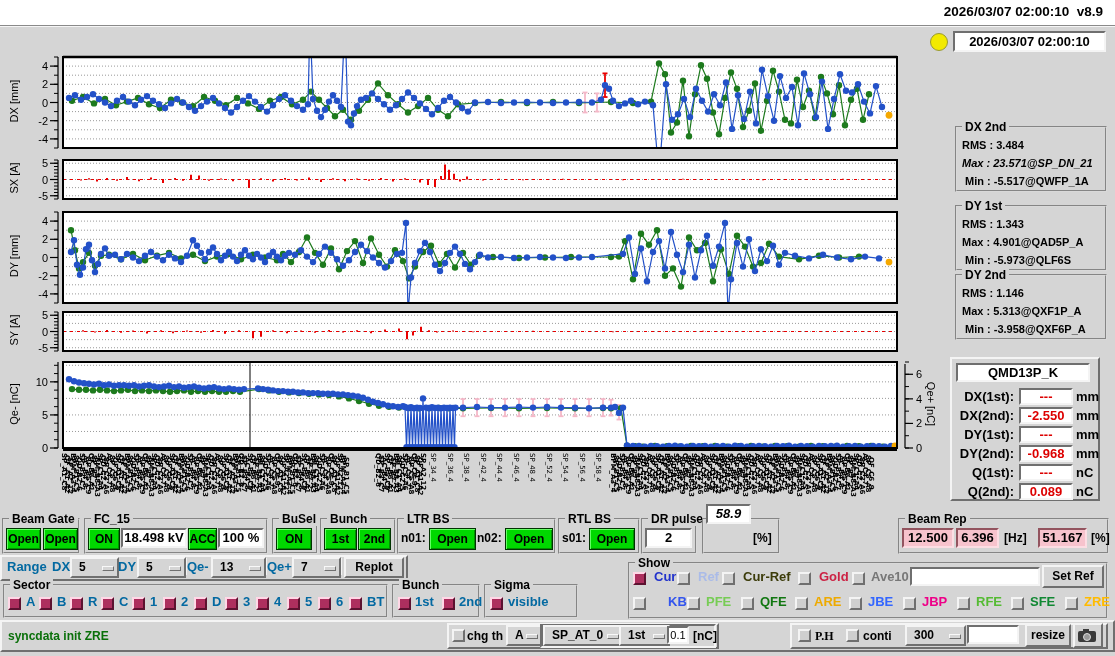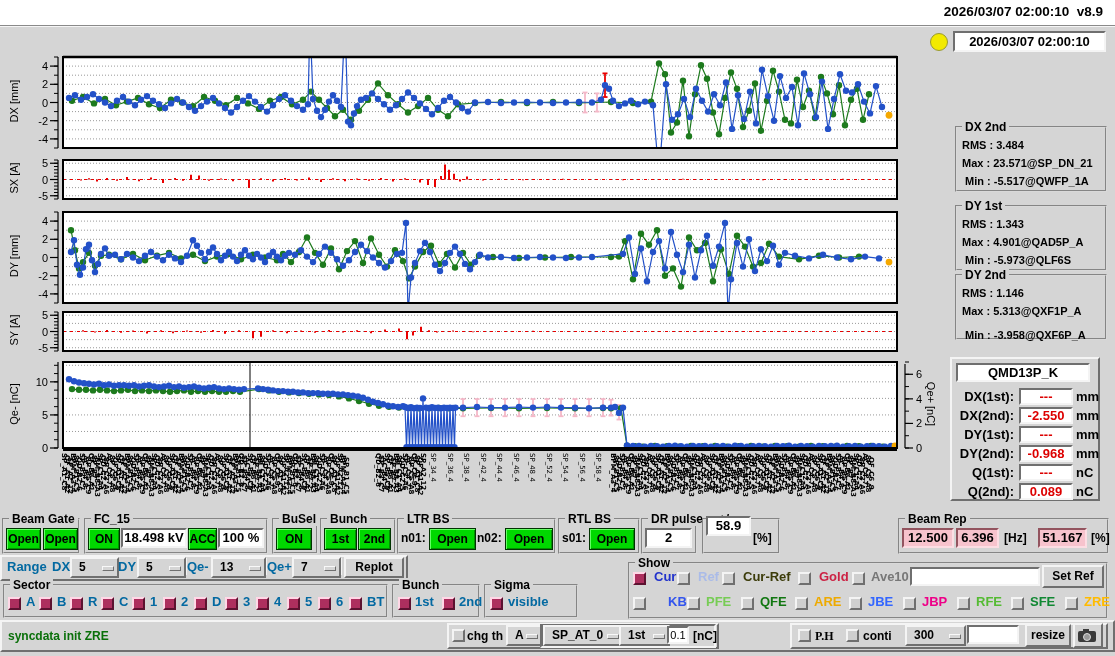--- a/index.html
+++ b/index.html
@@ -1324,21 +1324,21 @@
   <div class="btn-green" style="left:589px;top:528px;width:44px;height:20px;line-height:20px;">Open</div>
 
   <div class="group" style="left:641px;top:518px;width:52px;height:32px;">
     <span class="gtitle">DR pulse</span>
   </div>
   <div class="wbox" style="left:645px;top:528px;width:43px;height:16px;line-height:16px;">2</div>
 
   <div class="group" style="left:702px;top:518px;width:74px;height:32px;">
     <span class="gtitle">e+/e-</span>
   </div>
-  <div class="wbox" style="left:706px;top:516px;width:41px;height:16px;line-height:16px;">58.9</div>
+  <div class="wbox" style="left:706px;top:504px;width:41px;height:16px;line-height:16px;font-style:italic;">58.9</div>
   <div class="lbl12" style="left:753px;top:531px;">[%]</div>
 
   <div class="group" style="left:898px;top:518px;width:207px;height:32px;">
     <span class="gtitle">Beam Rep</span>
   </div>
   <div class="pbox" style="left:902px;top:528px;width:48px;height:16px;line-height:16px;">12.500</div>
   <div class="pbox" style="left:956px;top:528px;width:39px;height:16px;line-height:16px;">6.396</div>
   <div class="lbl12" style="left:1004px;top:531px;">[Hz]</div>
   <div class="pbox" style="left:1038px;top:528px;width:45px;height:16px;line-height:16px;">51.167</div>
   <div class="lbl12" style="left:1091px;top:531px;">[%]</div>
@@ -1388,34 +1388,34 @@
   <div class="wbox" style="left:967px;top:625px;width:48px;height:15px;"></div>
   <div class="btn" style="left:1025px;top:624px;width:42px;height:19px;line-height:19px;">resize</div>
   <div class="btn" style="left:1073px;top:623px;width:26px;height:21px;">
     <span class="camicon" style="left:3px;top:6px;width:18px;height:11px;background:#3a3a3a;border-radius:2px;"></span>
     <span class="camicon" style="left:8px;top:4px;width:6px;height:3px;background:#3a3a3a;"></span>
     <span class="camicon" style="left:8px;top:8px;width:6px;height:6px;background:#999;border-radius:50%;border:1px solid #ddd;"></span>
   </div>
     <div class="group" style="left:955px;top:126px;width:148px;height:62px;">
       <span class="gtitle">DX 2nd</span>
       <div class="statline" style="left: 5px; top: 11px;">RMS : 3.484</div>
-      <div class="statline" style="left: 5px; top: 29px;">Max : 23.571@SP_DN_21</div>
+      <div class="statline" style="left: 5px; top: 29px; font-style: italic;">Max : 23.571@SP_DN_21</div>
       <div class="statline" style="left: 8px; top: 47px;">Min : -5.517@QWFP_1A</div>
     </div>
     <div class="group" style="left:955px;top:205px;width:148px;height:62px;">
       <span class="gtitle">DY 1st</span>
       <div class="statline" style="left: 5px; top: 11px;">RMS : 1.343</div>
       <div class="statline" style="left: 5px; top: 29px;">Max : 4.901@QAD5P_A</div>
       <div class="statline" style="left: 8px; top: 47px;">Min : -5.973@QLF6S</div>
     </div>
     <div class="group" style="left:955px;top:274px;width:148px;height:62px;">
       <span class="gtitle">DY 2nd</span>
       <div class="statline" style="left: 5px; top: 11px;">RMS : 1.146</div>
       <div class="statline" style="left: 5px; top: 29px;">Max : 5.313@QXF1P_A</div>
-      <div class="statline" style="left: 8px; top: 53px;">Min : -3.958@QXF6P_A</div>
+      <div class="statline" style="left: 8px; top: 47px;">Min : -3.958@QXF6P_A</div>
     </div>
     <div class="lbl" style="left:52px;top:559px;">DX</div>
     <div class="dd" style="left:70px;top:557px;width:38px;"><span>5</span><span class="ddash"></span></div>
     <div class="lbl" style="left:118px;top:559px;">DY</div>
     <div class="dd" style="left:137px;top:557px;width:38px;"><span>5</span><span class="ddash"></span></div>
     <div class="lbl" style="left:187px;top:559px;">Qe-</div>
     <div class="dd" style="left:211px;top:557px;width:44px;"><span>13</span><span class="ddash"></span></div>
     <div class="lbl" style="left:267px;top:559px;">Qe+</div>
     <div class="dd" style="left:292px;top:557px;width:38px;"><span>7</span><span class="ddash"></span></div>
     <div class="cb checked" style="left:8px;top:597px;"></div>

